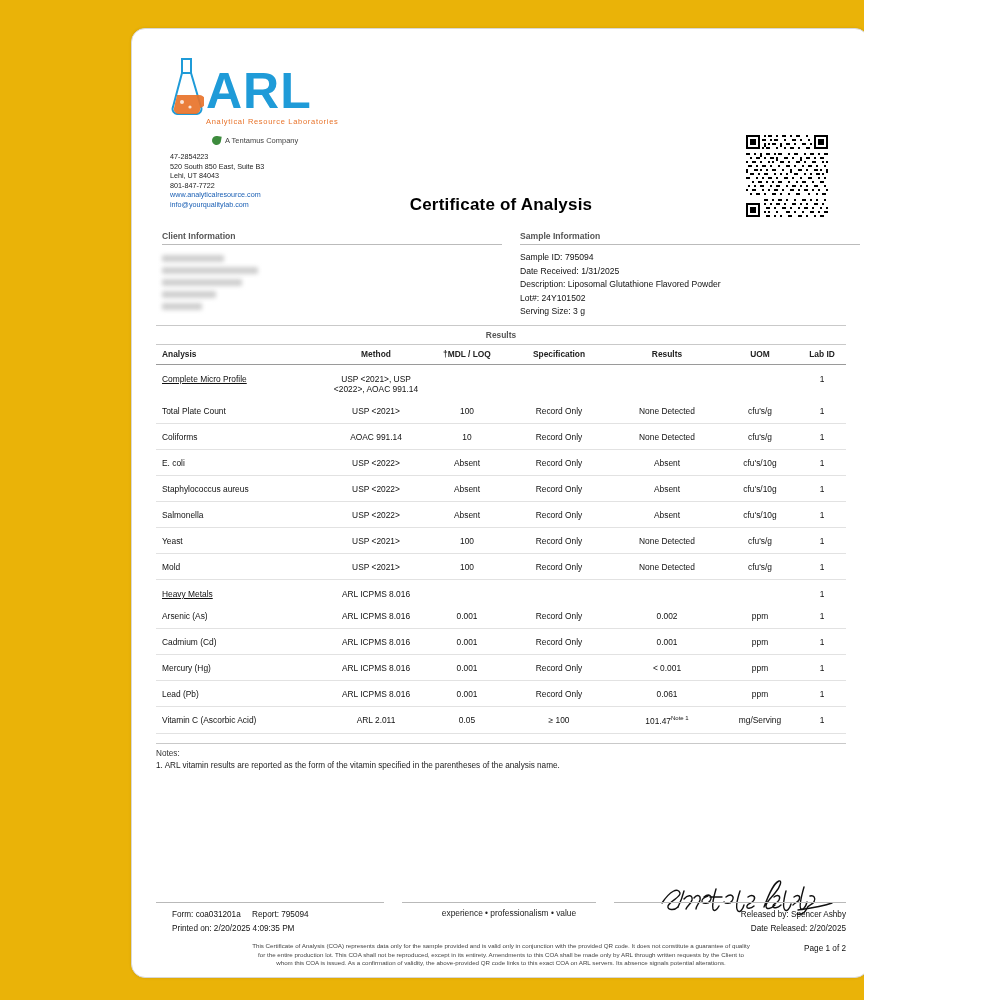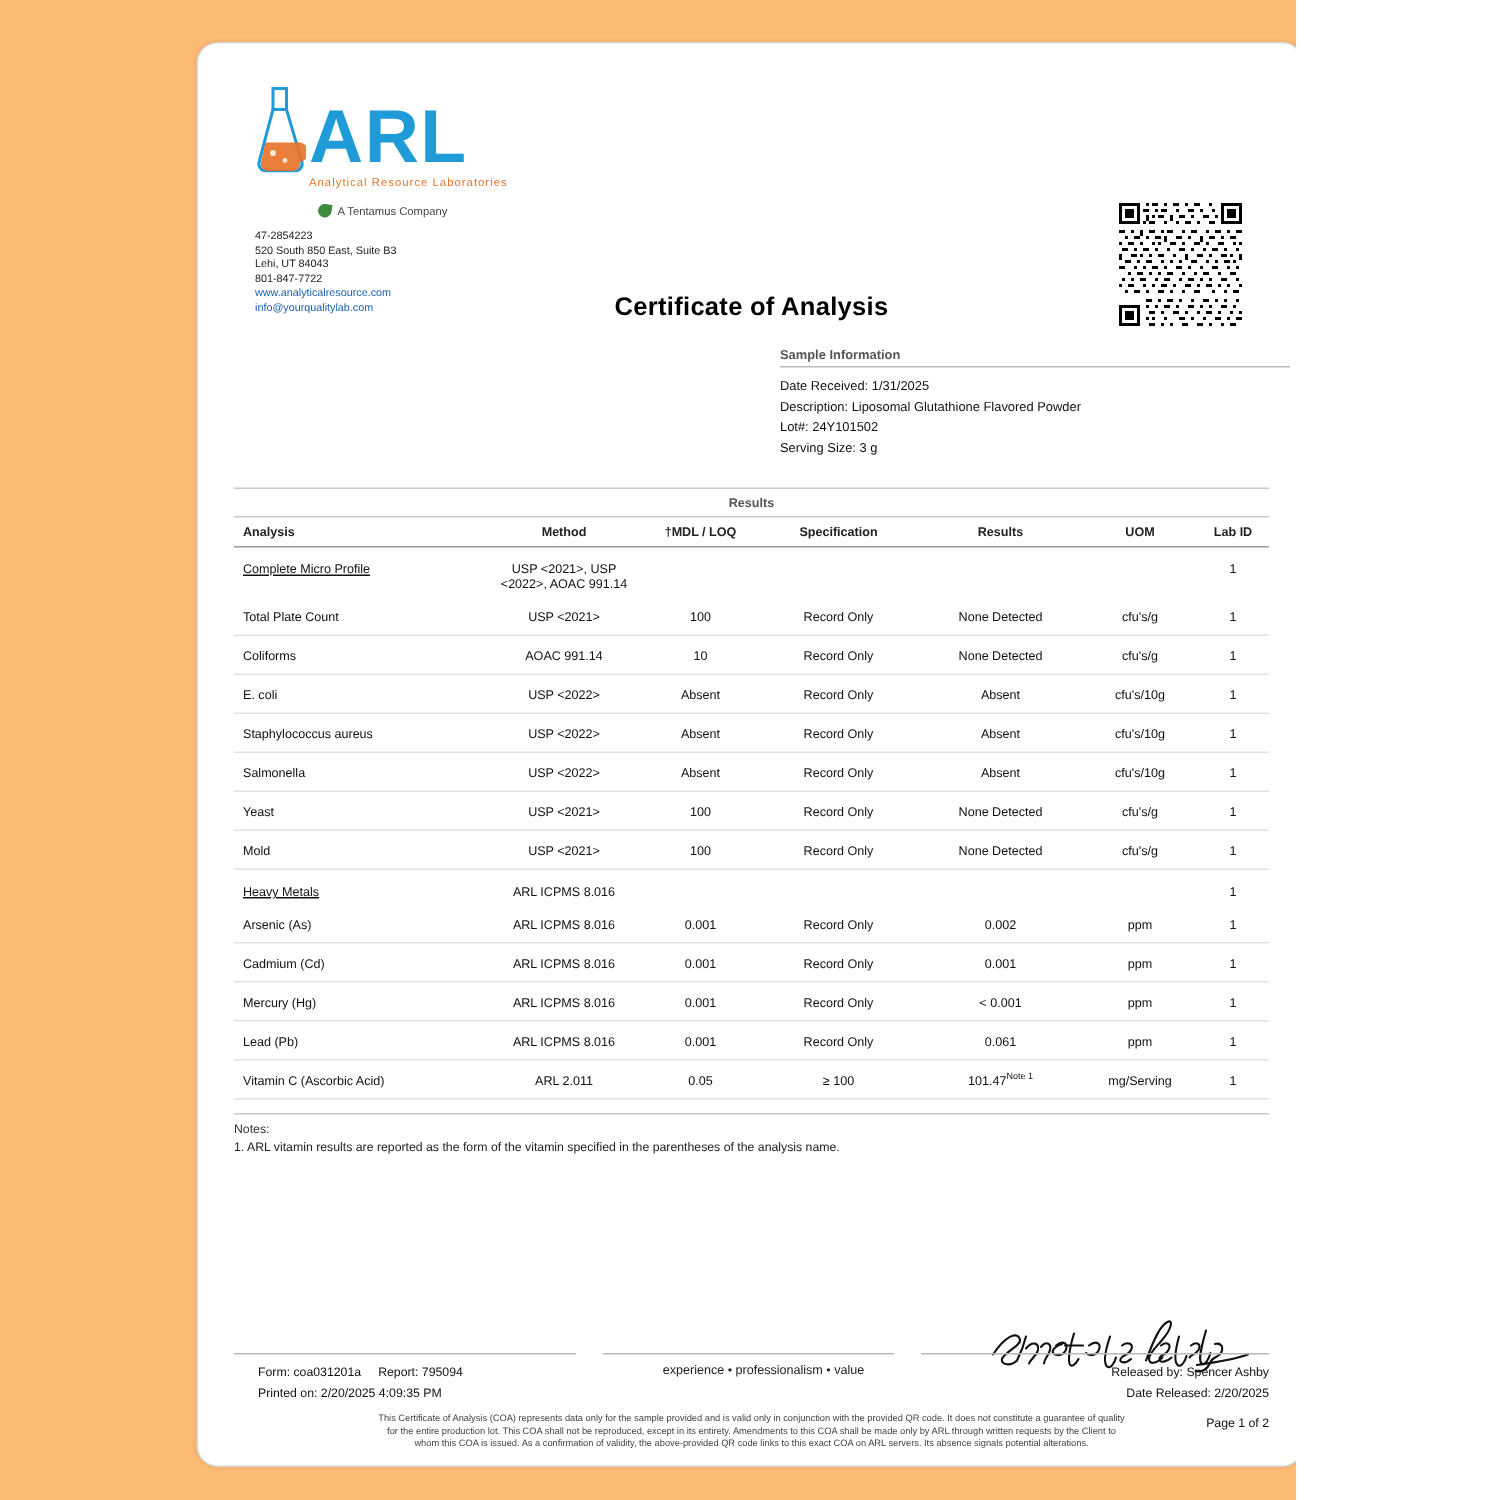--- a/index.html
+++ b/index.html
@@ -8,21 +8,21 @@
     padding: 0;
     width: 1000px;
     height: 1000px;
     background: #ffffff;
     font-family: "Liberation Sans", sans-serif;
   }
   #page {
     position: relative;
     width: 864px;
     height: 1000px;
-    background: #fdba74;
+    background: #eab308;
     overflow: hidden;
   }
   .sheet {
     position: absolute;
     left: 131px;
     top: 28px;
     width: 738px;
     height: 950px;
     background: #ffffff;
     border: 1px solid #d8d8d8;
@@ -491,23 +491,34 @@
                 <rect x="35" y="41" width="1" height="1"></rect>
                 <rect x="38" y="41" width="2" height="1"></rect>
             </g>
           </svg>
         </div>
 
         <div class="doc-title">Certificate of Analysis</div>
       </div>
 
       <div class="info">
+        <div class="info-col left">
+          <div class="info-head">Client Information</div>
+          <div class="info-body">
+            <div class="redacted-line" style="width:62px"></div>
+            <div class="redacted-line" style="width:96px"></div>
+            <div class="redacted-line" style="width:80px"></div>
+            <div class="redacted-line" style="width:54px"></div>
+            <div class="redacted-line" style="width:40px"></div>
+          </div>
+        </div>
         <div class="info-col right">
           <div class="info-head">Sample Information</div>
           <div class="info-body">
+            <div>Sample ID: 795094</div>
             <div>Date Received: 1/31/2025</div>
             <div>Description: Liposomal Glutathione Flavored Powder</div>
             <div>Lot#: 24Y101502</div>
             <div>Serving Size: 3 g</div>
           </div>
         </div>
       </div>
 
       <div class="results-band">Results</div>
 

